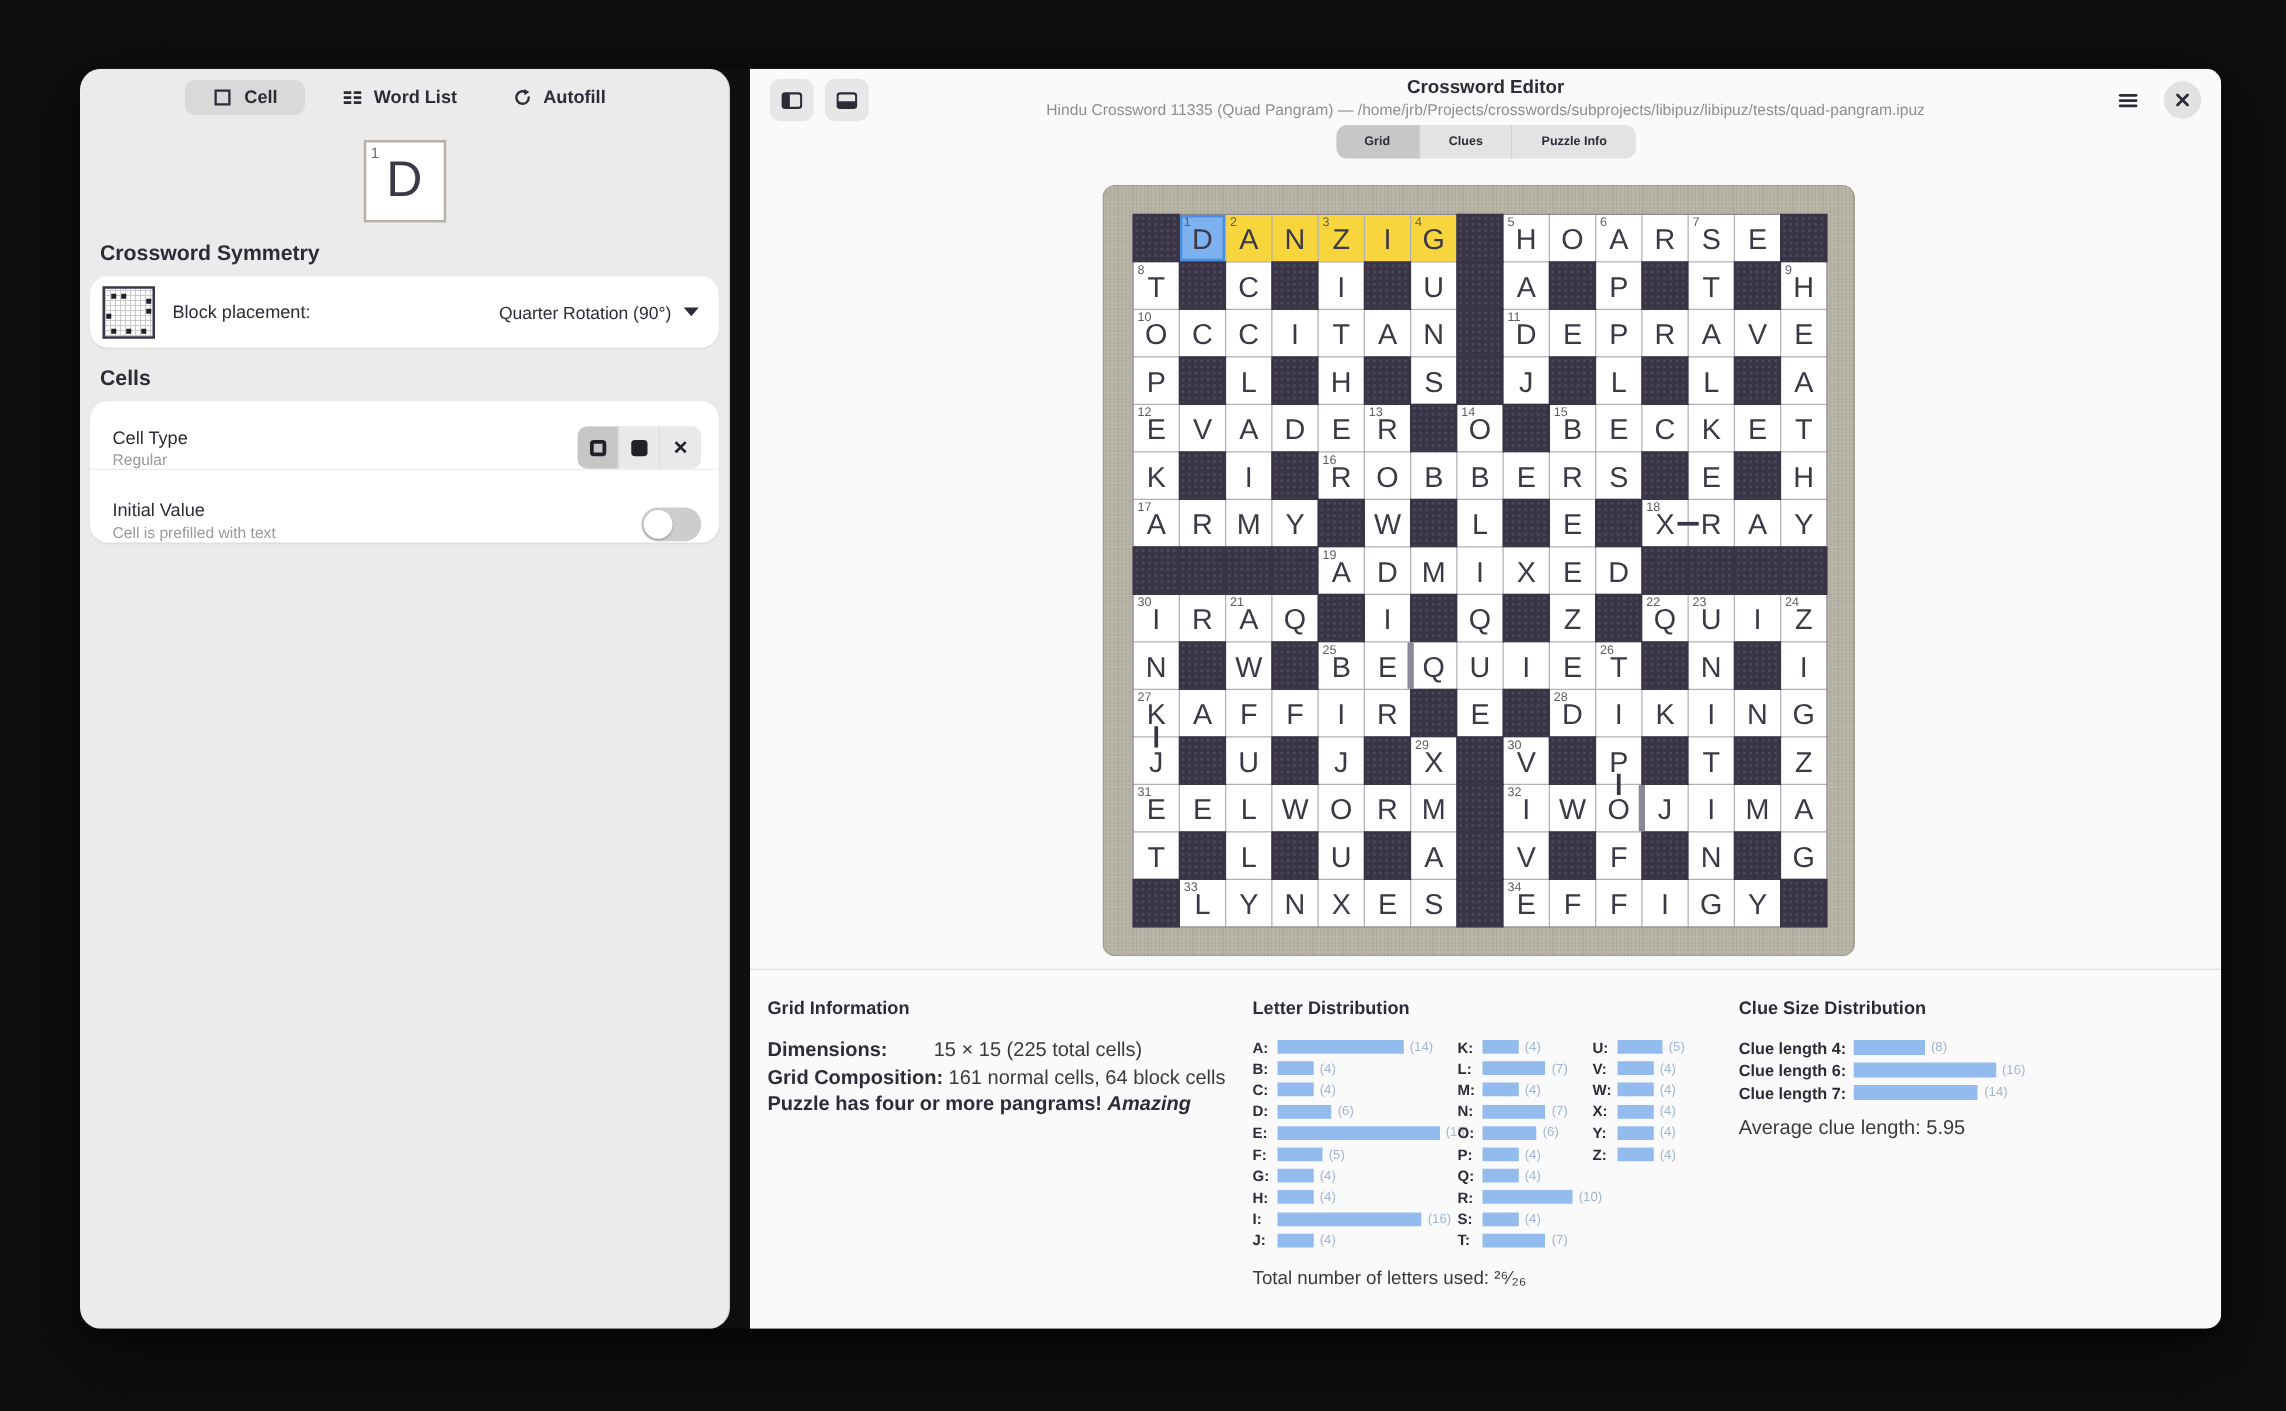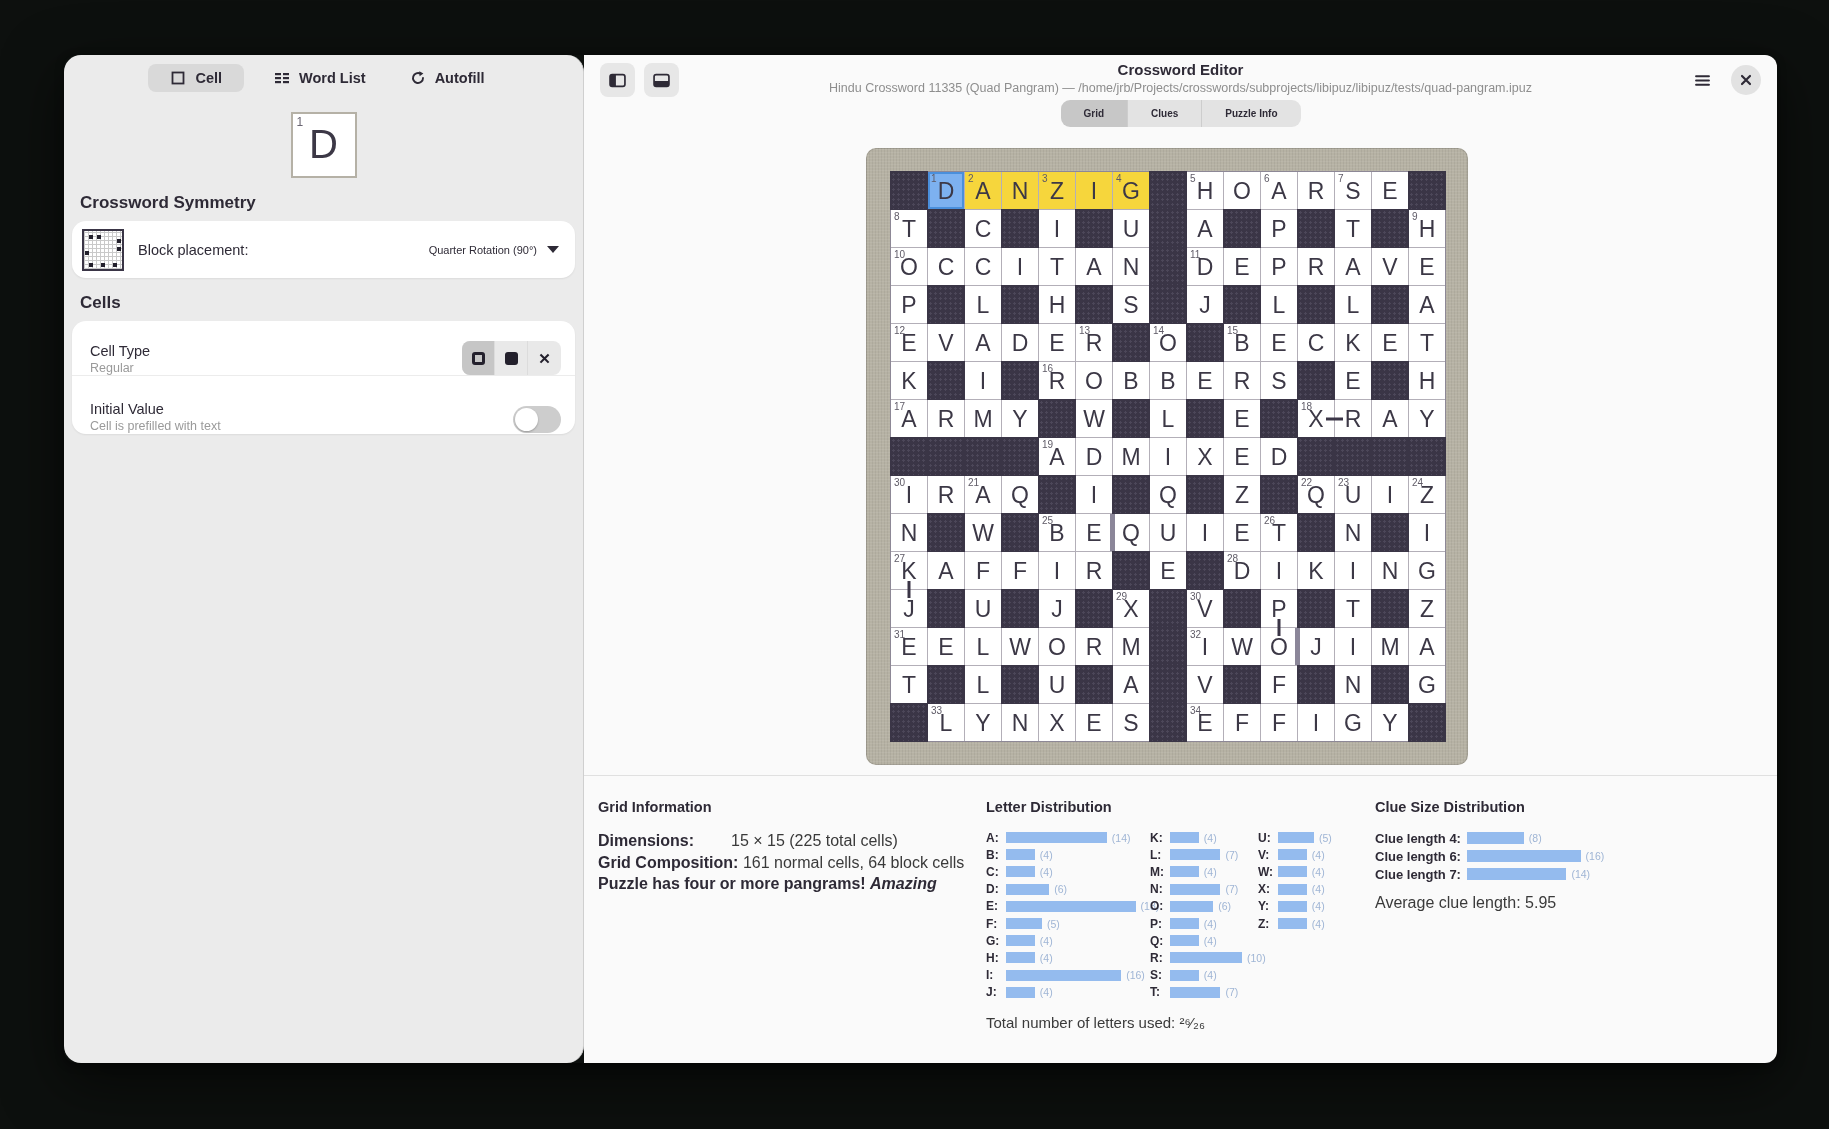--- a/index.html
+++ b/index.html
@@ -31,21 +31,21 @@
           box-shadow:0 1px 2px rgba(0,0,0,.07); }
   .symcard { top:166px; height:57px; display:flex; align-items:center; padding:0 16px 0 10px; }
   .minigrid { width:42px; height:42px; flex:none; border:2px solid #3a3546; background:
       repeating-linear-gradient(0deg,#c9c9c9 0 1px, transparent 1px 4px),
       repeating-linear-gradient(90deg,#c9c9c9 0 1px, transparent 1px 4px), #ffffff;
       position:relative; }
   .minigrid i { position:absolute; left:5px; top:4px; width:4px; height:4px; background:#23202c;
       box-shadow:8px 0 #23202c, 28px 4px #23202c, 28px 12px #23202c, -4px 16px #23202c,
                  0 28px #23202c, 12px 28px #23202c, 24px 28px #23202c; }
   .bp-label { margin-left:14px; font-size:14.5px; color:#2e2a36; }
-  .bp-value { margin-left:auto; font-size:11px; color:#2e2a36; }
+  .bp-value { margin-left:auto; font-size:14px; color:#2e2a36; }
   .chev { width:0; height:0; margin-left:10px; border-left:6px solid transparent;
           border-right:6px solid transparent; border-top:7px solid #2e2a36; }
 
   .cellscard { top:266px; height:113px; }
   .crow { height:54px; display:flex; align-items:flex-end; padding:0 14px 0 18px; }
   .crow + .crow { border-top:1px solid #ececec; height:58px; }
   .ctext { flex:1; }
   .ct { font-size:14.5px; color:#2e2a36; }
   .cs { font-size:12.5px; color:#9a9a9a; margin-top:2px; }
   .seg { display:flex; background:#e9e9e9; border-radius:8px; overflow:hidden; }
@@ -54,21 +54,21 @@
   .seg button:last-child { border-right:none; }
   .seg button.active { background:#c6c6c6; }
   .sq-outline { width:13px; height:13px; border:3px solid #23202c; border-radius:3px; display:block; }
   .sq-fill { width:13px; height:13px; background:#23202c; border-radius:3px; display:block; }
   .seg .x { font-size:15px; font-weight:bold; color:#23202c; line-height:1; }
   .switch { width:48px; height:27px; border-radius:14px; background:#cdcdcd; position:relative; flex:none; }
   .switch i { position:absolute; left:2px; top:2px; width:23px; height:23px; border-radius:50%;
               background:#ffffff; box-shadow:0 1px 2px rgba(0,0,0,.25); }
 
   
-  .main { flex:1; background:#fafafa; position:relative; }
+  .main { flex:1; background:#fafafa; position:relative;margin-left:16px; }
   .hbtns { position:absolute; top:8px; left:16px; display:flex; gap:9px; }
   .hbtn { width:35px; height:34px; border-radius:8px; background:#e7e7e7; display:flex;
           align-items:center; justify-content:center; }
   .titlebox { position:absolute; top:6px; left:0; right:0; text-align:center; pointer-events:none; }
   .title { font-size:15px; font-weight:bold; color:#2e2a36; }
   .subtitle { font-size:12.5px; color:#8e8e8e; margin-top:3px; }
   .rbtns { position:absolute; top:8px; right:16px; display:flex; gap:12px; align-items:center; }
   .menu-btn { width:34px; height:34px; border-radius:8px; display:flex; align-items:center; justify-content:center; }
   .close-btn { width:30px; height:30px; border-radius:50%; background:#e2e2e2; display:flex;
                align-items:center; justify-content:center; }

